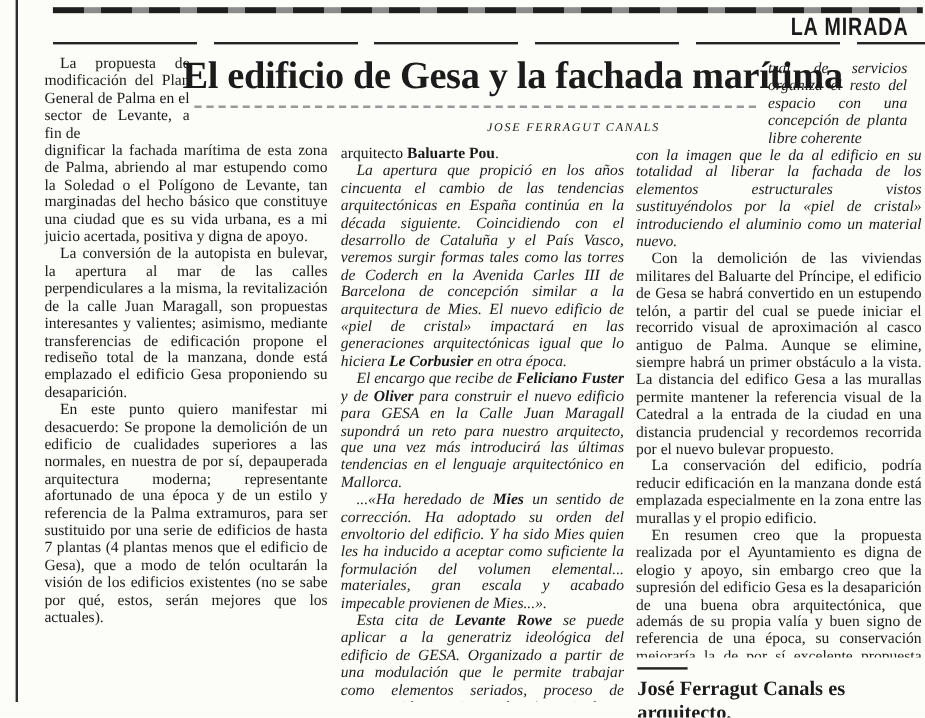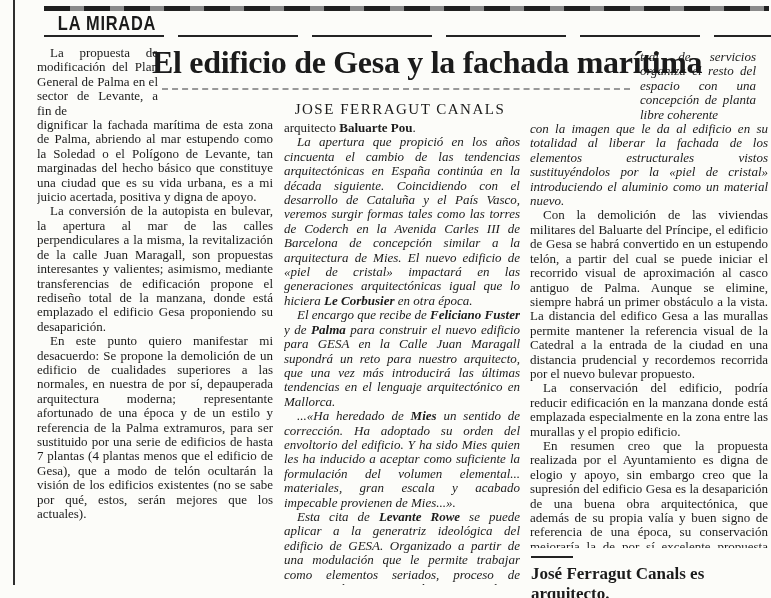--- a/index.html
+++ b/index.html
@@ -1,30 +1,30 @@
 <!DOCTYPE html>
 <html lang="es"><head>
 <meta charset="utf-8">
 <style>
   html,body{margin:0;padding:0;}
   .page{position:relative;width:771px;height:598px;background:#fcfcf9;
         font-family:"Liberation Serif", serif;color:#1b1b1b;overflow:hidden;}
   .left-rule{position:absolute;left:13px;top:0;width:2px;height:585px;background:#2e2e2e;}
   .top-thick-rule{position:absolute;left:44px;right:2px;top:6px;height:5px;
         background:repeating-linear-gradient(90deg,#1f1f1f 0 26px,#8b8b8b 26px 40px);}
-  .masthead{position:absolute;left:44px;right:0;top:11px;text-align:left;}
+  .masthead{position:absolute;left:44px;right:0;top:11px;text-align:right;}
   .masthead span{font-family:"Liberation Sans", sans-serif;font-weight:bold;font-size:21px;
         letter-spacing:1px;display:inline-block;transform:scaleX(0.78);}
   .thin-rule{position:absolute;left:44px;right:0;top:35px;height:2px;
         background:repeating-linear-gradient(90deg,#242424 0 120px,transparent 120px 134px);}
   .headline{position:absolute;left:152px;top:44px;width:488px;margin:0;text-align:center;
         font-size:32px;font-weight:bold;letter-spacing:-0.3px;white-space:nowrap;}
   .headline-underline{position:absolute;left:162px;top:88px;width:468px;border-top:2px dashed #999;}
-  .byline{position:absolute;left:250px;top:101px;width:300px;text-align:center;
-        font-size:15px;letter-spacing:1.5px;}
+  .byline{position:absolute;left:250px;top:101px;width:300px;text-align:right;
+        font-size:10px;letter-spacing:1.5px;font-style:italic;}
   .col{position:absolute;font-size:13px;line-height:14.4px;text-align:justify;hyphens:auto;}
   .col p{margin:0;}
   .col .ind{text-indent:13px;font-family:Liberation Serif, serif;}
   .col .it{font-style:italic;}
   .col1{left:37px;top:46px;width:236px;height:538px;overflow:hidden;}
   .narrow-left{width:121px;}
   .col2{left:284px;top:121px;width:236px;height:464px;overflow:hidden;}
   .col3{left:530px;top:50px;width:238px;height:498px;overflow:hidden;}
   .narrow-right{width:116px;margin-left:110px;}
   .credit-rule{position:absolute;left:531px;top:556px;width:42px;height:2px;background:#222;}
@@ -52,21 +52,21 @@
     <div>
         <p class="">dignificar la fachada marítima de esta zona de Palma, abriendo al mar estupendo como la Soledad o el Polígono de Levante, tan marginadas del hecho básico que constituye una ciudad que es su vida urbana, es a mi juicio acertada, positiva y digna de apoyo.</p>
         <p class="ind">La conversión de la autopista en bulevar, la apertura al mar de las calles perpendiculares a la misma, la revitalización de la calle Juan Maragall, son propuestas interesantes y valientes; asimismo, mediante transferencias de edificación propone el rediseño total de la manzana, donde está emplazado el edificio Gesa proponiendo su desaparición.</p>
         <p class="ind">En este punto quiero manifestar mi desacuerdo: Se propone la demolición de un edificio de cualidades superiores a las normales, en nuestra de por sí, depauperada arquitectura moderna; representante afortunado de una época y de un estilo y referencia de la Palma extramuros, para ser sustituido por una serie de edificios de hasta 7 plantas (4 plantas menos que el edificio de Gesa), que a modo de telón ocultarán la visión de los edificios existentes (no se sabe por qué, estos, serán mejores que los actuales).</p>
       </div>
   </div>
 
   <div class="col col2">
       <p class="">arquitecto <b>Baluarte Pou</b>.</p>
       <p class="it ind">La apertura que propició en los años cincuenta el cambio de las tendencias arquitectónicas en España continúa en la década siguiente. Coincidiendo con el desarrollo de Cataluña y el País Vasco, veremos surgir formas tales como las torres de Coderch en la Avenida Carles III de Barcelona de concepción similar a la arquitectura de Mies. El nuevo edificio de «piel de cristal» impactará en las generaciones arquitectónicas igual que lo hiciera <b>Le Corbusier</b> en otra época.</p>
-      <p class="it ind">El encargo que recibe de <b>Feliciano Fuster</b> y de <b>Palma</b> para construir el nuevo edificio para GESA en la Calle Juan Maragall supondrá un reto para nuestro arquitecto, que una vez más introducirá las últimas tendencias en el lenguaje arquitectónico en Mallorca.</p>
+      <p class="it ind">El encargo que recibe de <b>Feliciano Fuster</b> y de <b>Oliver</b> para construir el nuevo edificio para GESA en la Calle Juan Maragall supondrá un reto para nuestro arquitecto, que una vez más introducirá las últimas tendencias en el lenguaje arquitectónico en Mallorca.</p>
       <p class="it ind">...«Ha heredado de <b>Mies</b> un sentido de corrección. Ha adoptado su orden del envoltorio del edificio. Y ha sido Mies quien les ha inducido a aceptar como suficiente la formulación del volumen elemental... materiales, gran escala y acabado impecable provienen de Mies...».</p>
       <p class="it ind">Esta cita de <b>Levante Rowe</b> se puede aplicar a la generatriz ideológica del edificio de GESA. Organizado a partir de una modulación que le permite trabajar como elementos seriados, proceso de construcción muy innovador. A partir de un núcleo cen-</p>
     </div>
 
   <div class="col col3">
     <div class="narrow-right">
         <p class="it ">tral de servicios organiza el resto del espacio con una concepción de planta libre coherente</p>
       </div>
     <div>
         <p class="it ">con la imagen que le da al edificio en su totalidad al liberar la fachada de los elementos estructurales vistos sustituyéndolos por la «piel de cristal» introduciendo el aluminio como un material nuevo.</p>

